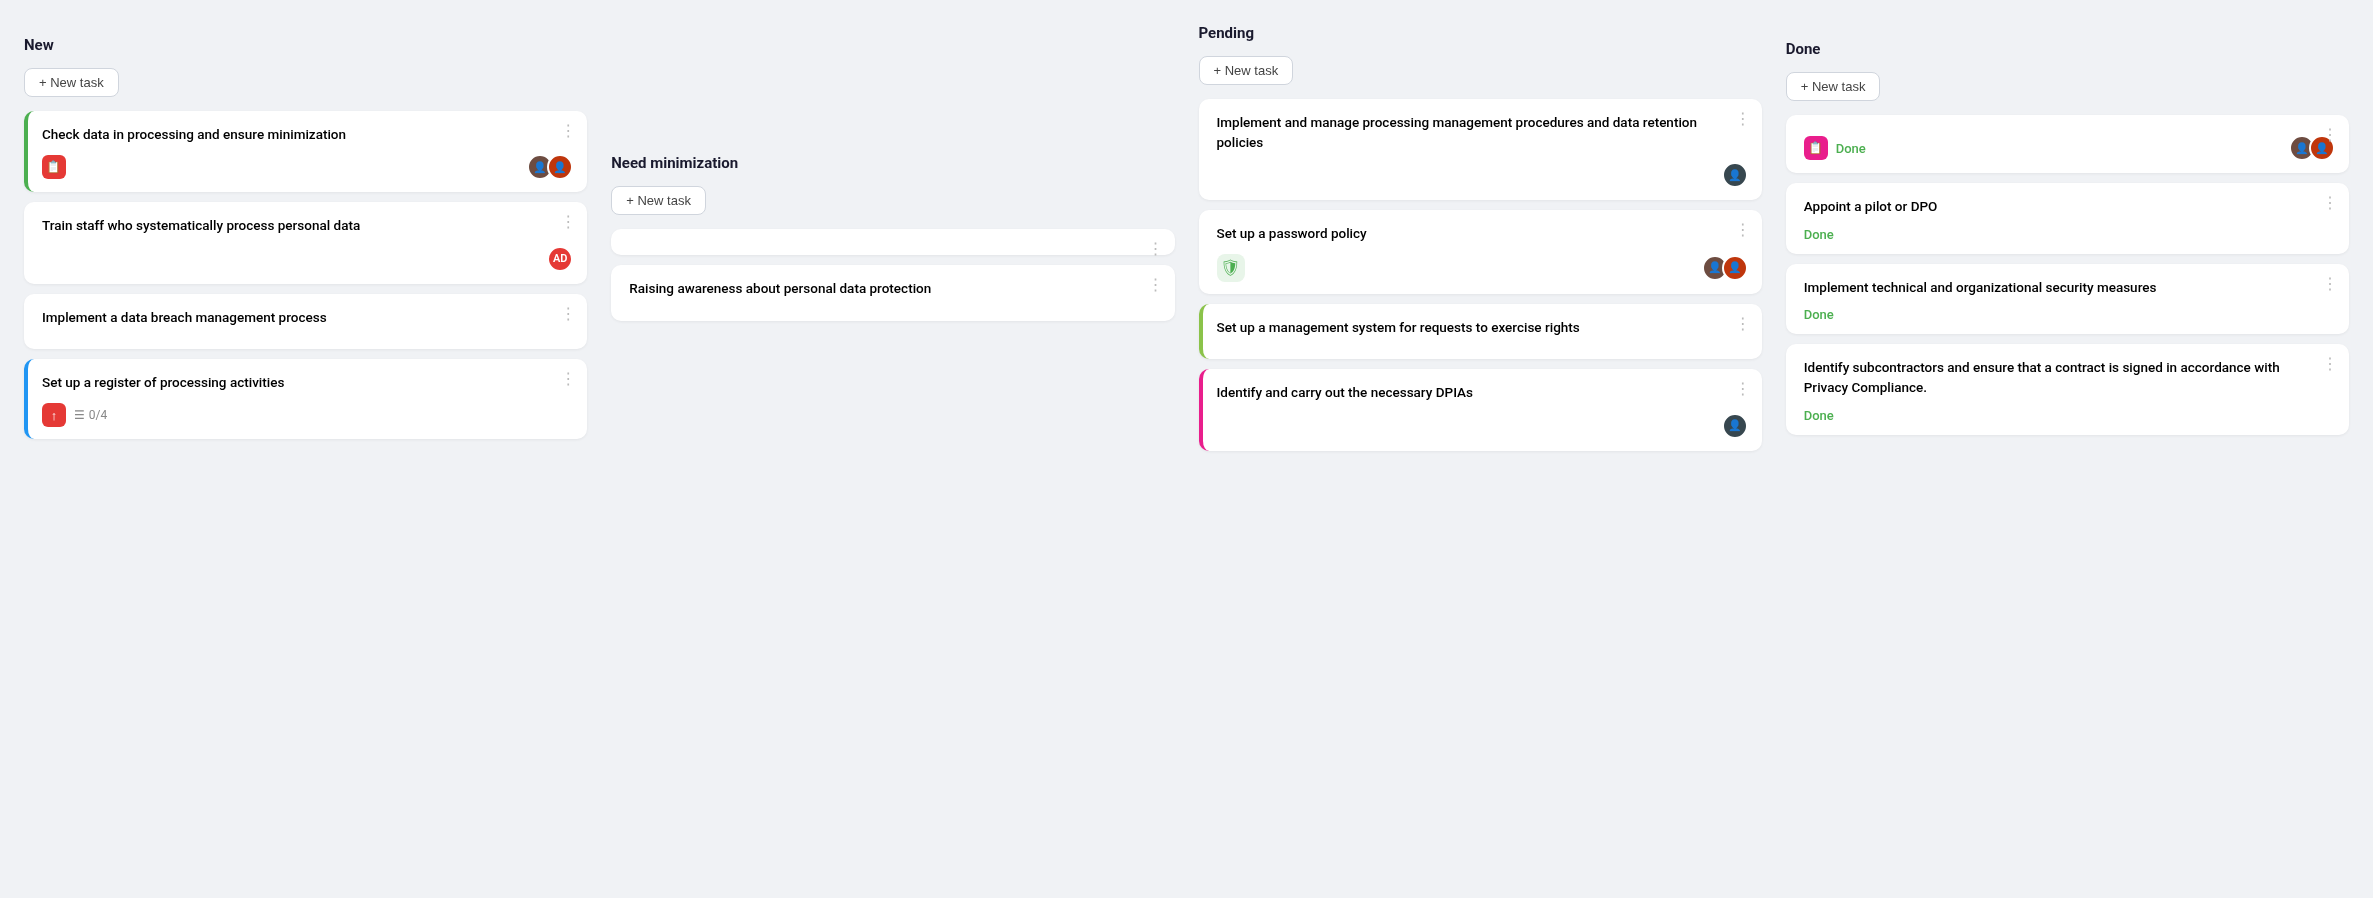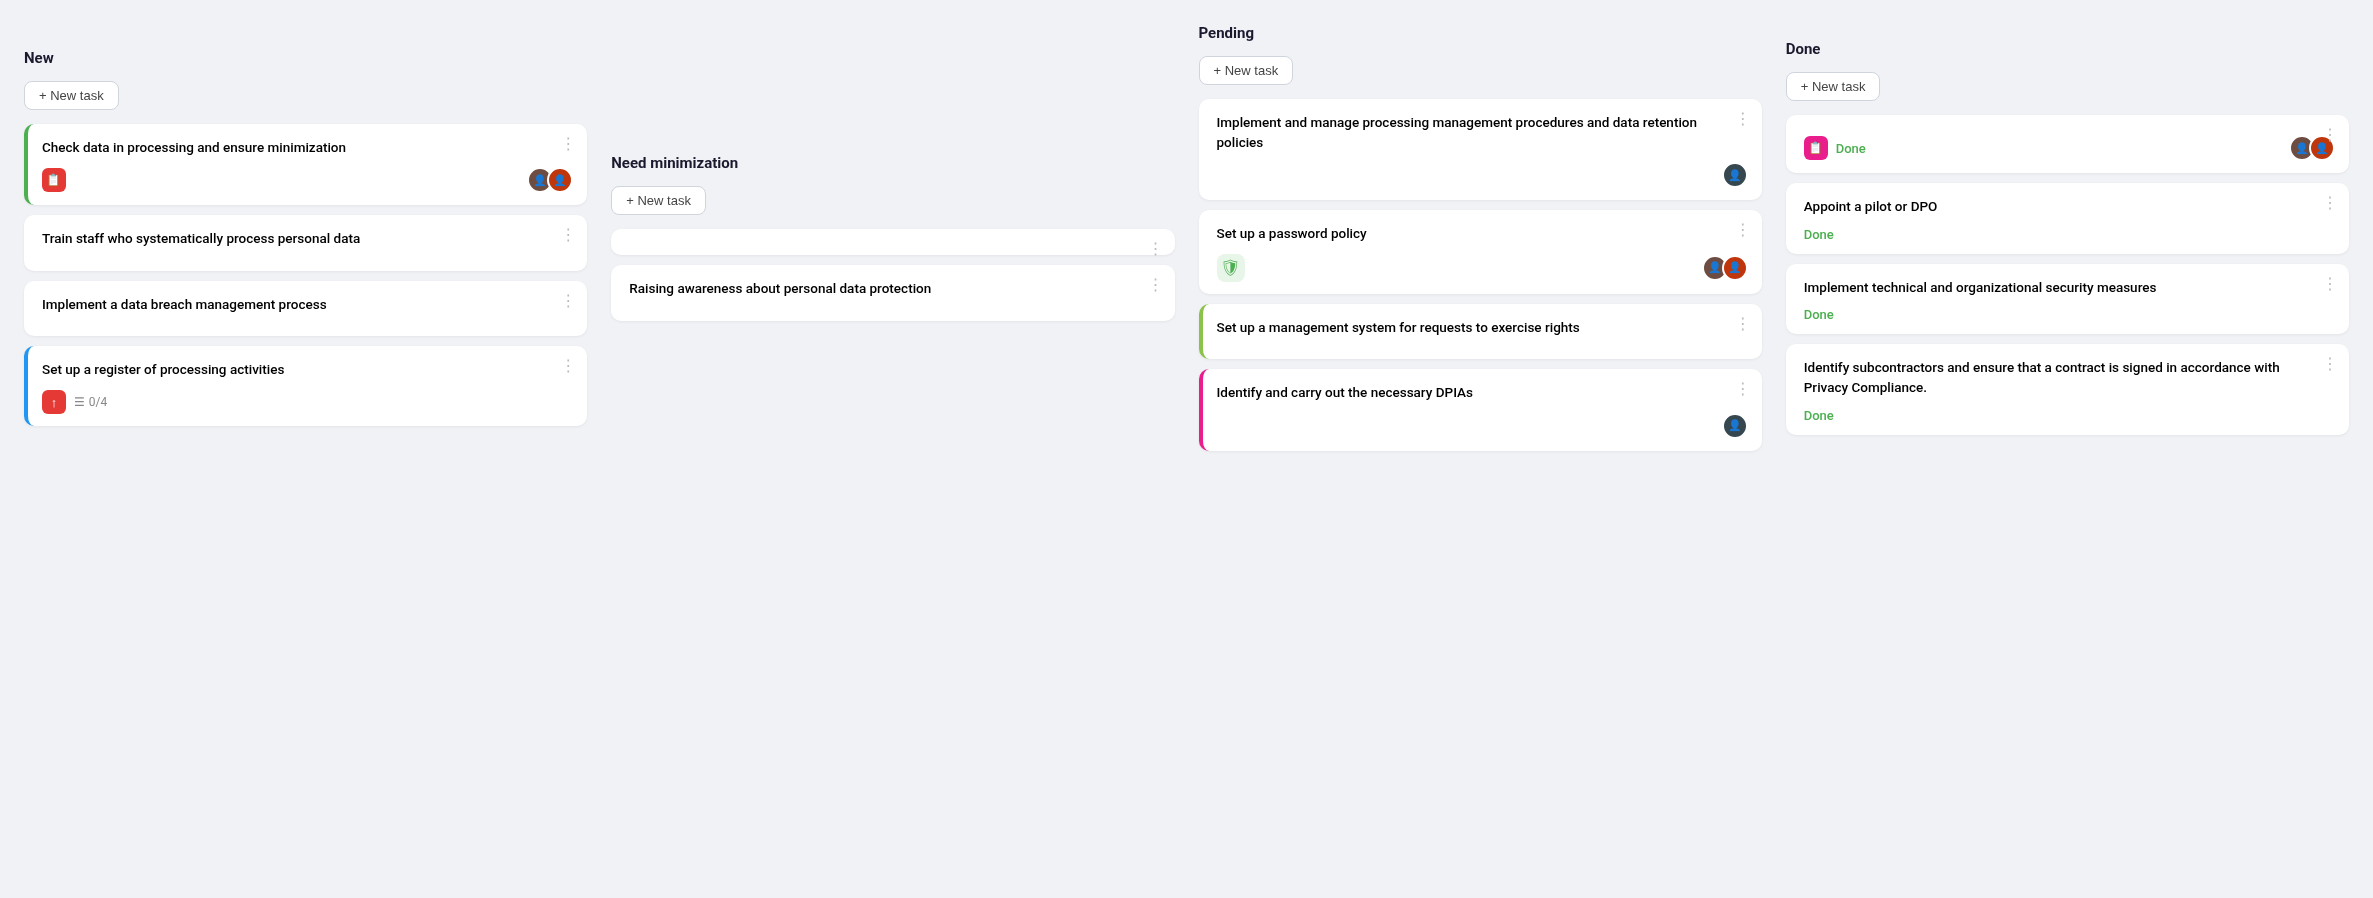--- a/index.html
+++ b/index.html
@@ -168,20 +168,26 @@
           <div class="avatar avatar-brown" style="background:#6d4c41;">👤</div>
           <div class="avatar avatar-orange" style="background:#bf360c;">👤</div>
         </div>
       </div>
     </div>
 
     
     <div class="card">
       <span class="more-icon">⋮</span>
       <div class="card-title">Train staff who systematically process personal data</div>
+      <div class="card-footer">
+        <div style="flex:1"></div>
+        <div class="avatars">
+          <div class="avatar avatar-ad">AD</div>
+        </div>
+      </div>
     </div>
 
     
     <div class="card">
       <span class="more-icon">⋮</span>
       <div class="card-title">Implement a data breach management process</div>
     </div>
 
     
     <div class="card border-blue">

